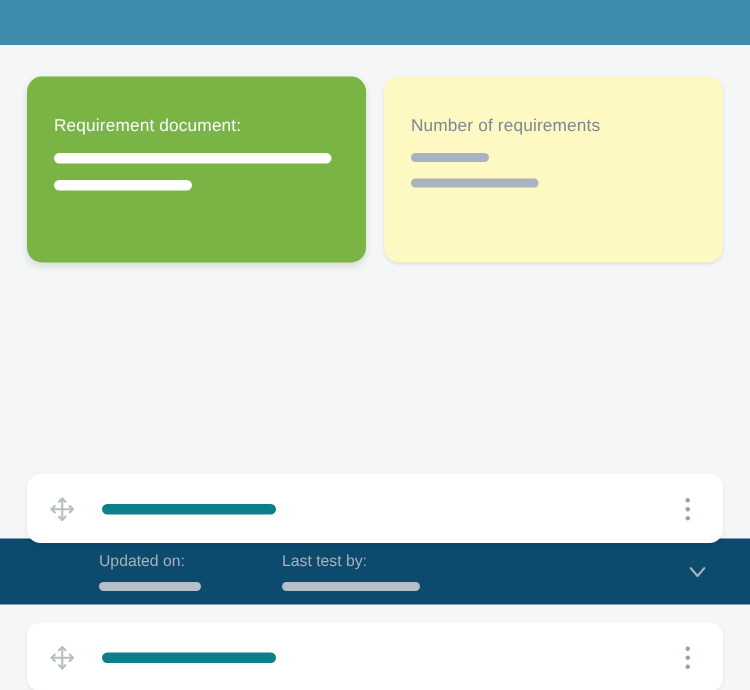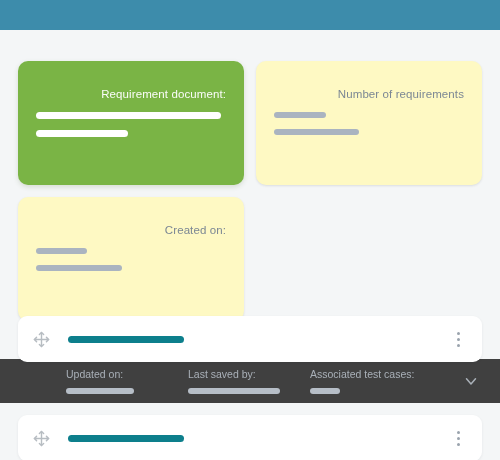--- a/index.html
+++ b/index.html
@@ -29,28 +29,27 @@
     position: absolute;
     top: 0; left: 0;
     width: 500px;
     height: 30px;
     background: #3d8cab;
   }
 
   
   .card-grid {
     position: absolute;
-    top: 61px;
+    top: 51px;
     left: 18px;
     width: 464px;
     display: grid;
     grid-template-columns: 226px 226px;
     grid-column-gap: 12px;
     grid-row-gap: 12px;
-    text-align: right;
   }
 
   .card {
     border-radius: 10px;
     height: 124px;
     padding: 26px 18px 0 18px;
     background: #fef9c3;
     box-shadow: 0 1px 3px rgba(20,30,40,0.07), 0 1px 2px rgba(20,30,40,0.04);
     position: relative;
     overflow: hidden;
@@ -152,21 +151,21 @@
   .kebab i {
     display: block;
     width: 3px;
     height: 3px;
     border-radius: 50%;
     background: #9aa3ad;
   }
 
   
   .detail-strip {
-    background: #404040;
+    background: #0c4a6e;
     height: 44px;
     margin-top: -3px;
     padding: 0 18px 0 0;
     display: flex;
     align-items: center;
     position: relative;
     z-index: 1;
   }
 
   .detail-cols {
@@ -228,25 +227,20 @@
       <div class="bar w-92"></div>
     </div>
 
     <div class="card">
       <div class="card-label">Number of requirements</div>
       <div class="bar thin w-52"></div>
       <div class="bar thin w-85"></div>
     </div>
 
 
-    <div class="card">
-      <div class="card-label">Created on:</div>
-      <div class="bar thin w-51"></div>
-      <div class="bar thin w-86"></div>
-    </div>
 
   </div>
 
   <div class="list">
 
     <div class="row-card">
       <span class="drag-handle">
         <svg width="17" height="17" viewBox="0 0 24 24" fill="none" stroke="#8c959e" stroke-width="2" stroke-linecap="round" stroke-linejoin="round">
           <polyline points="5 9 2 12 5 15"></polyline>
           <polyline points="9 5 12 2 15 5"></polyline>
@@ -267,28 +261,24 @@
 
     <div class="detail-strip">
       <div class="detail-cols">
 
         <div class="detail-col">
           <div class="detail-label">Updated on:</div>
           <div class="detail-bar db-68"></div>
         </div>
 
         <div class="detail-col">
-          <div class="detail-label">Last saved by:</div>
+          <div class="detail-label">Last test by:</div>
           <div class="detail-bar db-92"></div>
         </div>
 
-        <div class="detail-col wide">
-          <div class="detail-label">Associated test cases:</div>
-          <div class="detail-bar db-30"></div>
-        </div>
 
       </div>
 
       <span class="chevron">
         <svg width="18" height="18" viewBox="0 0 24 24" fill="none" stroke="#a9b0b8" stroke-width="2" stroke-linecap="round" stroke-linejoin="round">
           <polyline points="6 9 12 16 18 9"></polyline>
         </svg>
       </span>
     </div>
 

